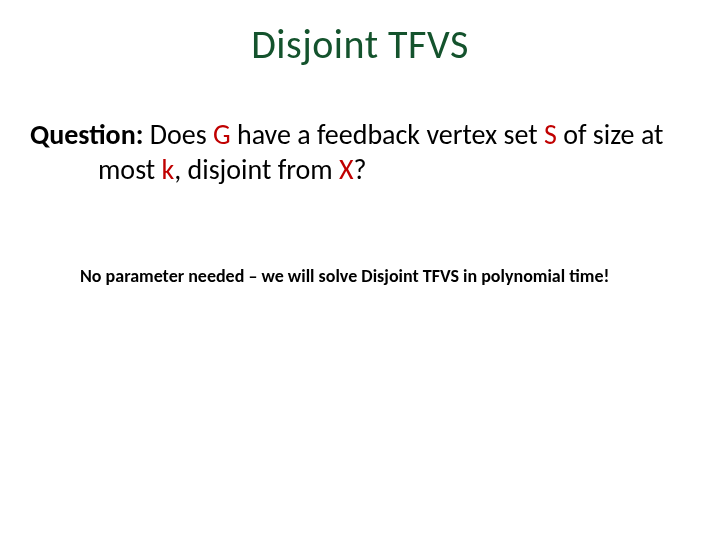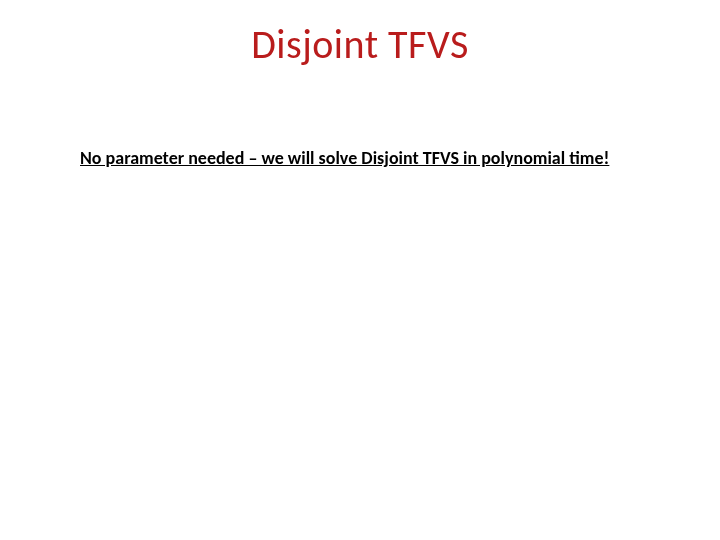--- a/index.html
+++ b/index.html
@@ -17,21 +17,21 @@
     }
     .slide {
       width: 100%;
       height: 100%;
       padding: 20px 30px 30px 30px;
     }
     .title {
       text-align: center;
       font-size: 40px;
       font-weight: 400;
-      color: #b91c1c;
+      color: #14532d;
       margin-bottom: 48px;
       letter-spacing: 0.5px;
     }
     .body-text {
       font-size: 28px;
       font-weight: 400;
       color: #000;
       line-height: 1.25;
       margin-bottom: 8px;
     }
@@ -49,29 +49,33 @@
     .note-wrap {
       margin-top: 78px;
       padding-left: 50px;
       padding-right: 50px;
     }
     .note {
       font-size: 18px;
       font-weight: 700;
       color: #000;
       text-align: left;
-      text-decoration: underline;
     }
   </style>
 </head>
 <body>
 
 <div class="slide">
 
   <h1 class="title">Disjoint TFVS</h1>
 
 
+  <div class="body-text">
+    <span class="indented">
+      <span class="label">Question: </span><span>Does </span><span class="var-red">G</span><span> have a feedback vertex set </span><span class="var-red">S</span><span> of size at most </span><span class="var-red">k</span><span>, disjoint from </span><span class="var-red">X</span><span>?</span>
+    </span>
+  </div>
 
   <div class="note-wrap">
     <div class="note">No parameter needed – we will solve Disjoint TFVS in polynomial time!</div>
   </div>
 
 </div>
 
 </body></html>

